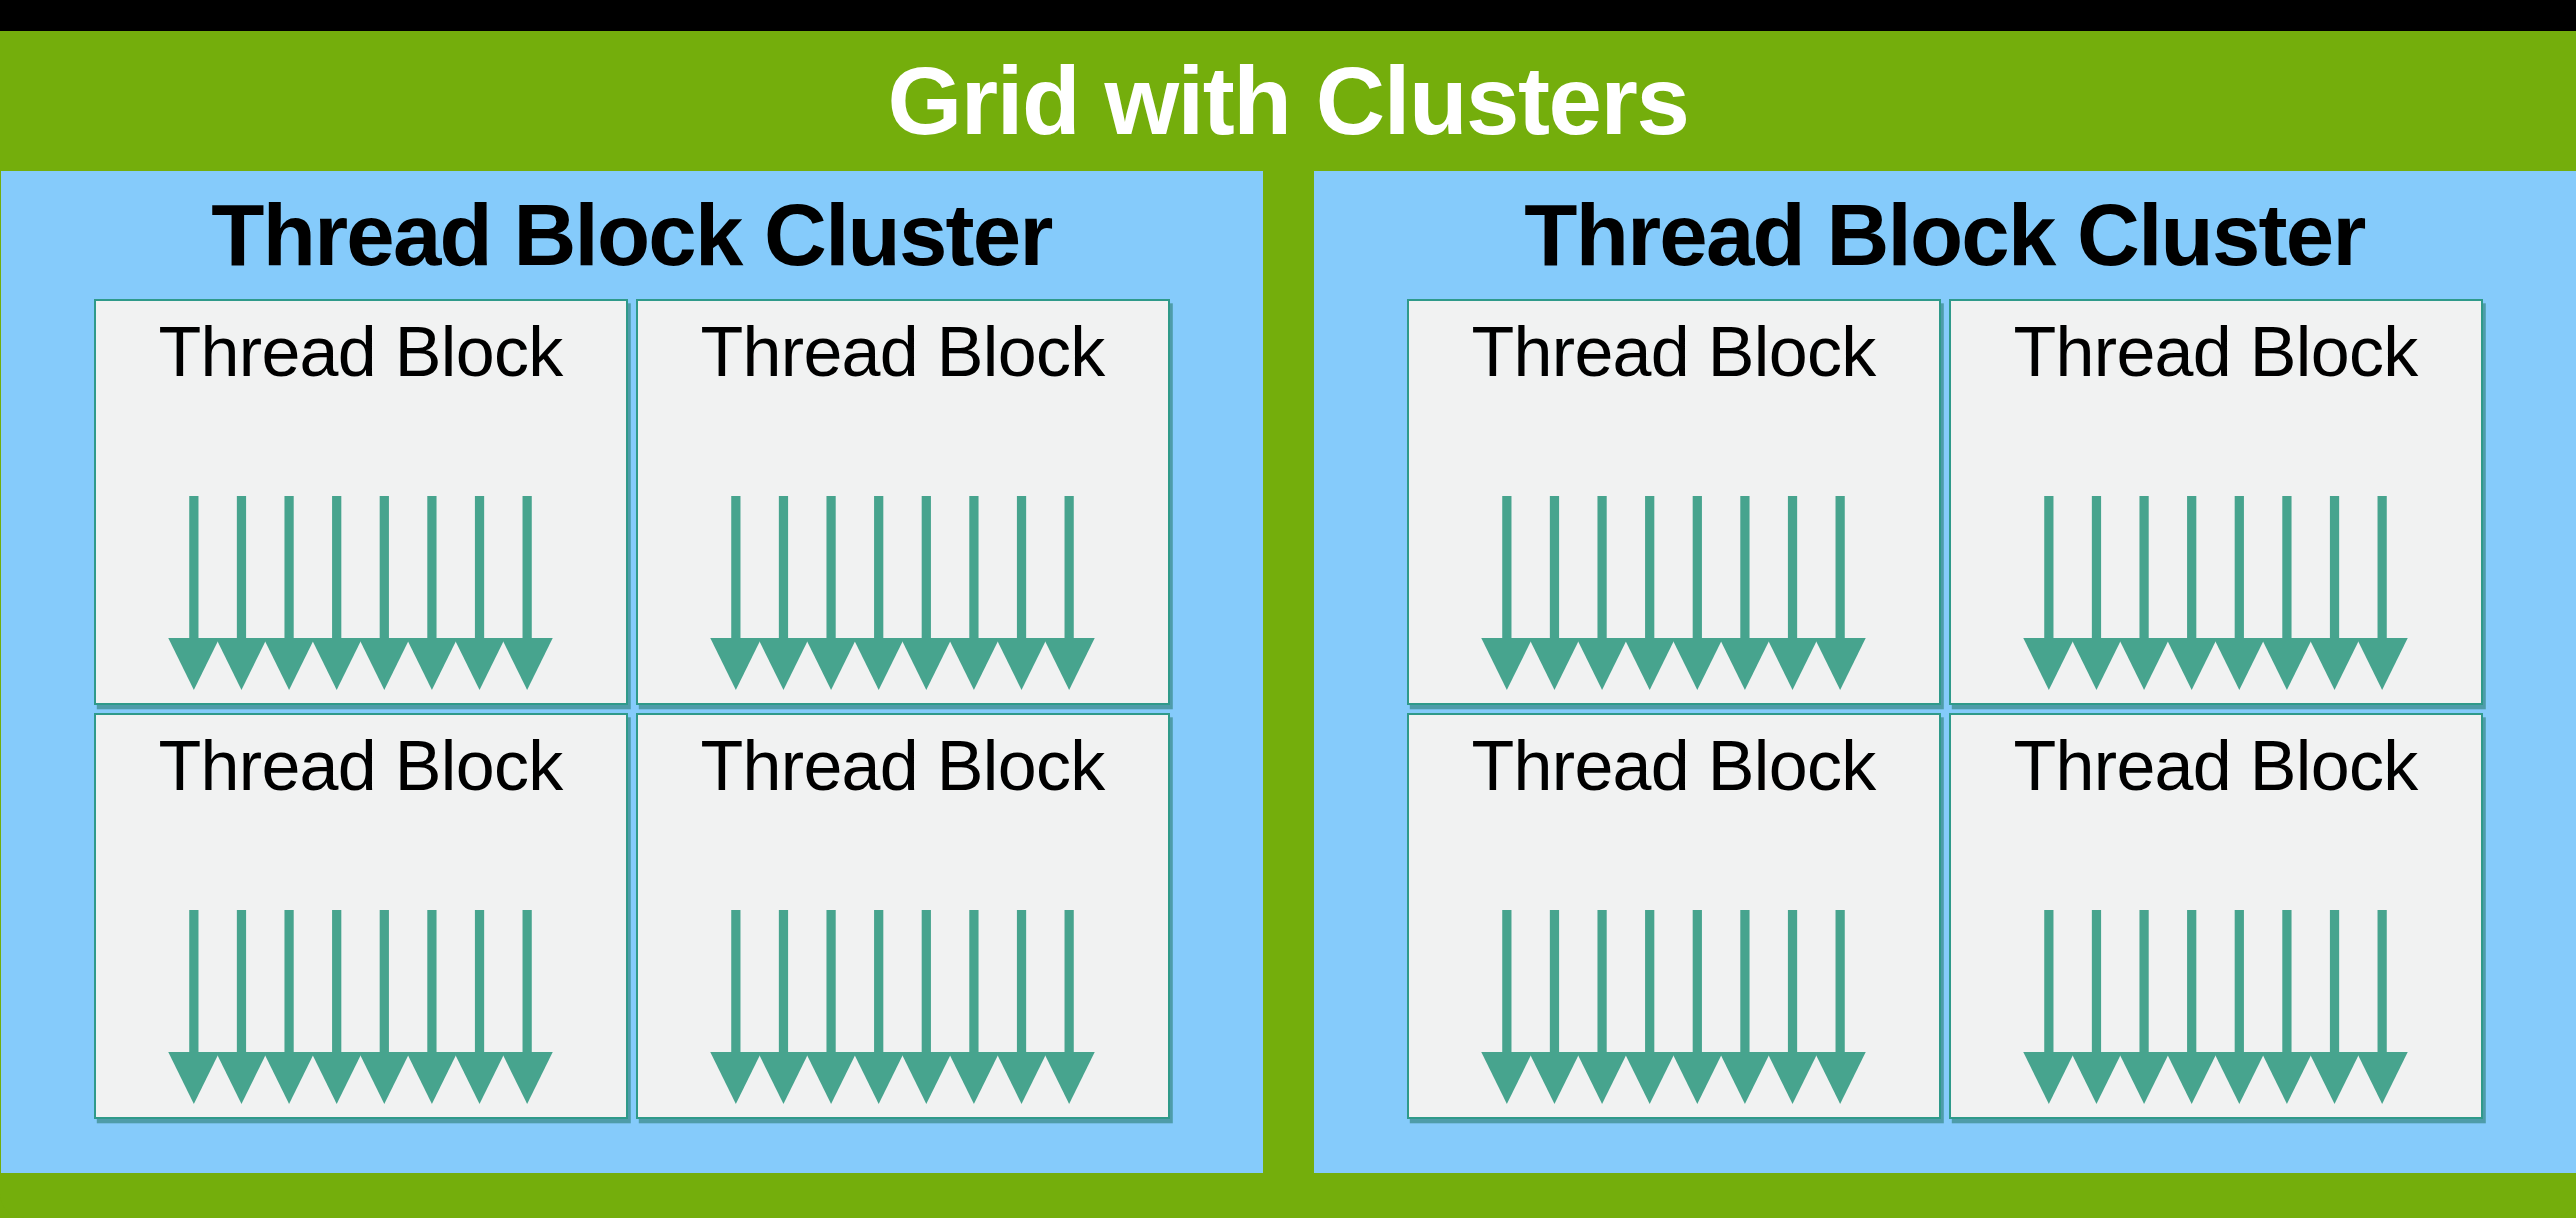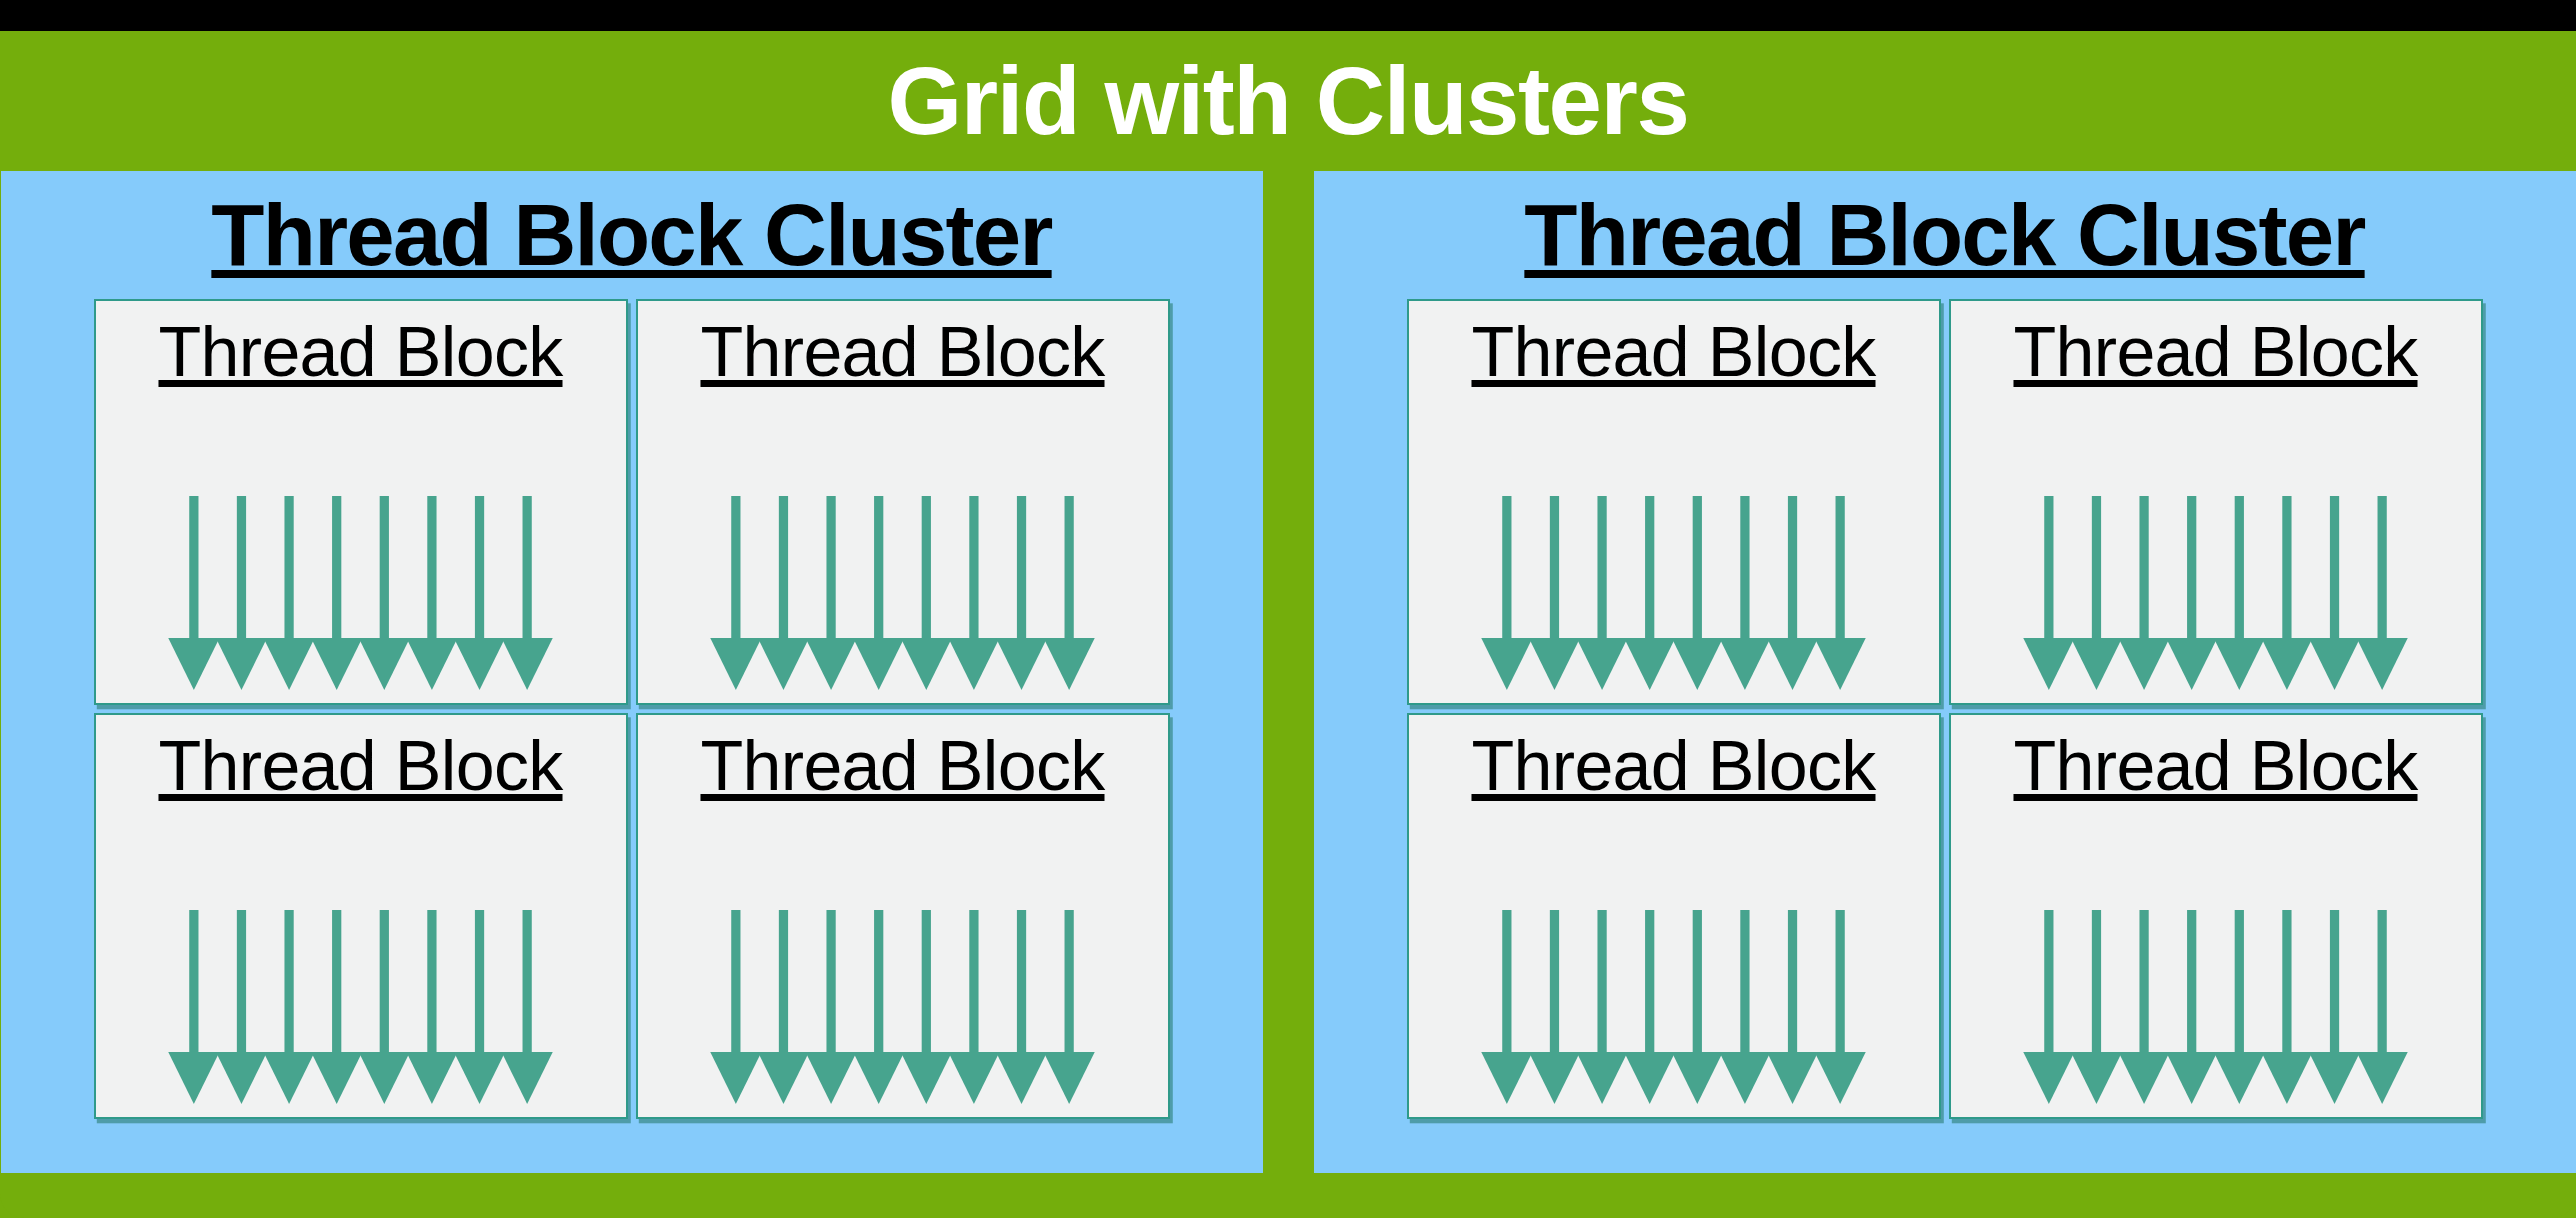--- a/index.html
+++ b/index.html
@@ -47,21 +47,20 @@
     display: flex;
     justify-content: center;
     gap: 51px;
   }
   .cluster {
     width: 1262px;
     height: 1002px;
     background: var(--cluster-background);
     display: flex;
     flex-direction: column;
-    text-decoration: underline;
   }
   .cluster-title {
     height: 128px;
     flex: 0 0 128px;
     display: flex;
     align-items: center;
     justify-content: center;
     font-size: 87px;
     font-weight: bold;
     letter-spacing: -0.02em;

